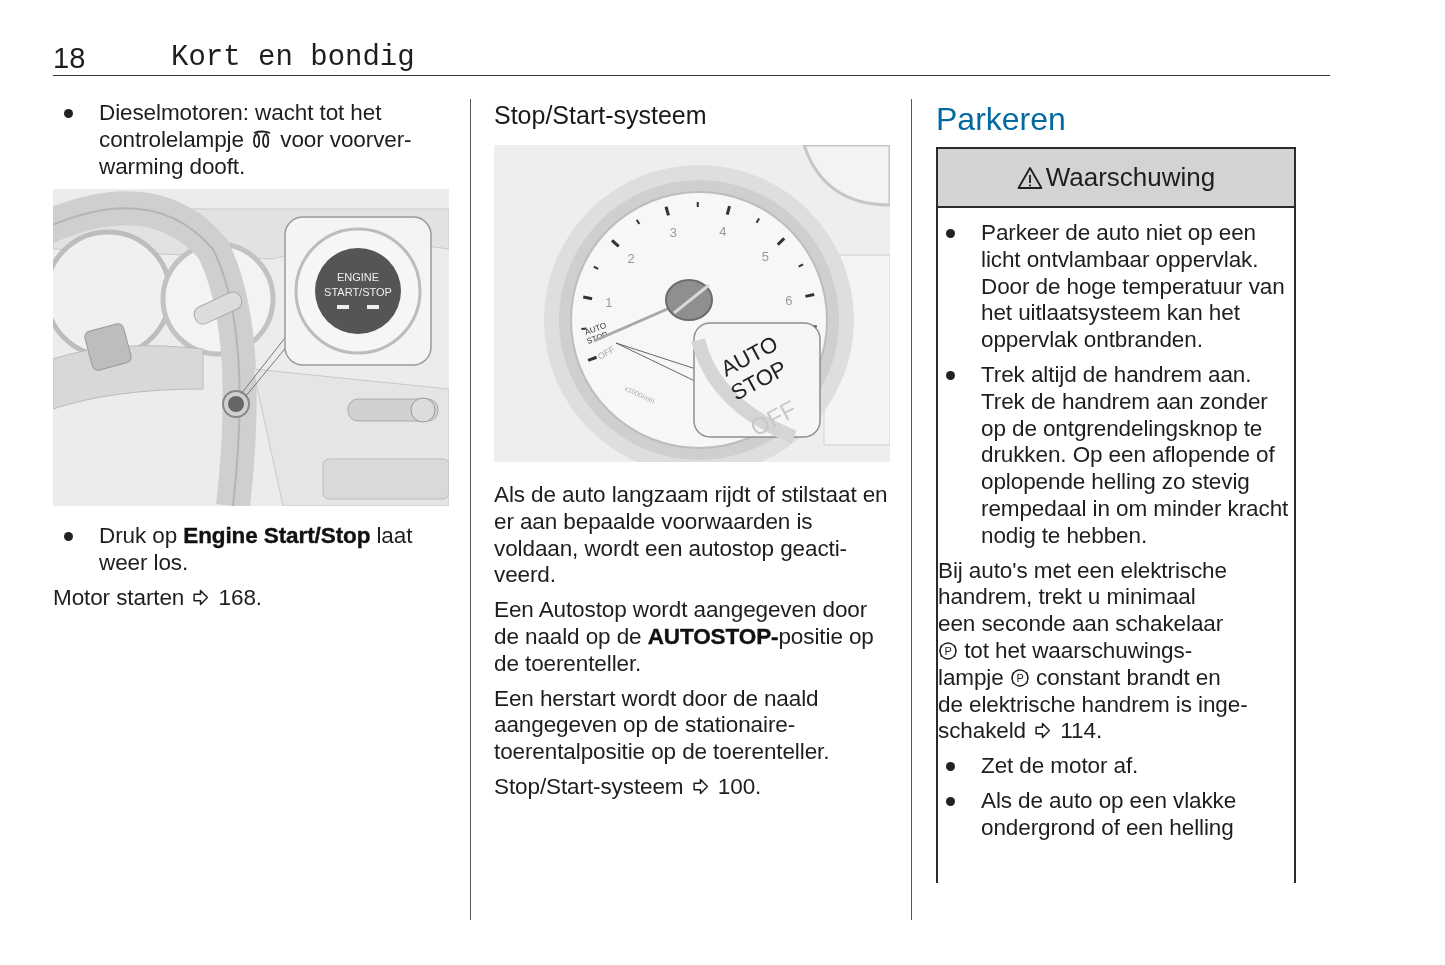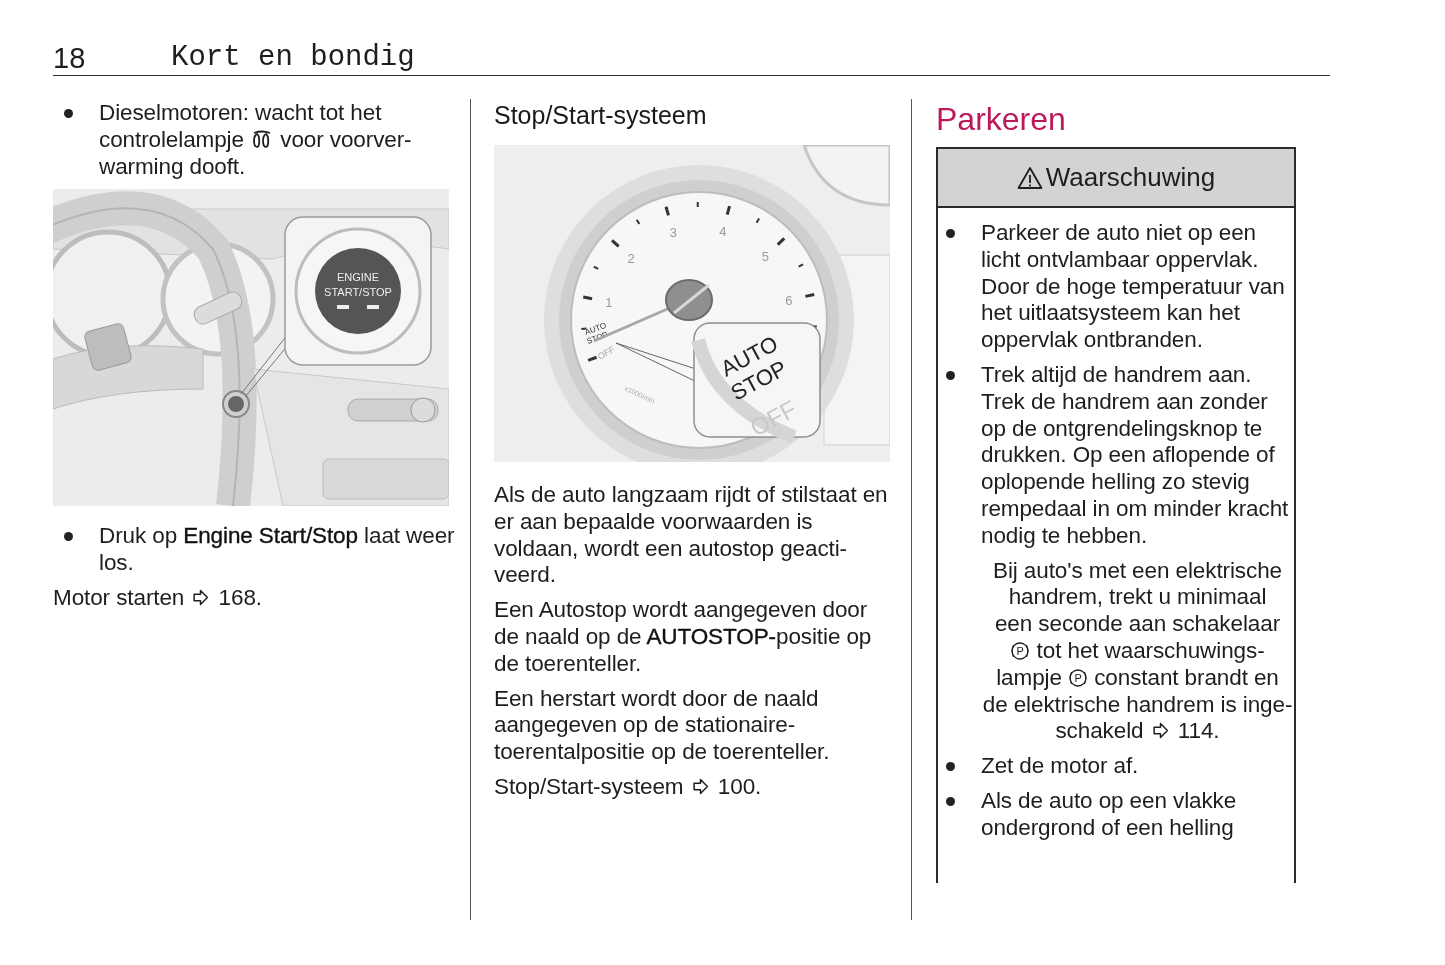--- a/index.html
+++ b/index.html
@@ -7,23 +7,23 @@
          font-family:"Liberation Sans", sans-serif; color:#1e1e1e; }
   .abs { position:absolute; }
   .page-number { left:53px; top:40px; font-size:29px; line-height:36px; }
   .chapter-title { left:171px; top:40px; font-size:29px; line-height:36px;font-family:Liberation Mono, monospace; }
   .header-rule { left:53px; top:75px; width:1277px; height:0; border-top:1.5px solid #333; }
   .col-divider { width:0; border-left:1.8px solid #555; }
   .txt { font-size:22.5px; line-height:26.8px; letter-spacing:-0.1px; }
   .bullet-row { position:relative; padding-left:46px; }
   .bullet-dot { position:absolute; left:11px; top:9px; width:9px; height:9px; border-radius:50%; background:#222; }
   .para { margin:0 0 8px 0; }
-  .semi { font-weight:normal; color:#111; -webkit-text-stroke:0.35px #111; }
+  .semi { font-weight:bold; color:#111; -webkit-text-stroke:0.35px #111; }
   .section-h2 { font-size:25px; line-height:30px; color:#1a1a1a; }
-  .section-h1 { font-size:32px; line-height:38px; color:#be185d; }
+  .section-h1 { font-size:32px; line-height:38px; color:#0369a1; }
   .warn-box { border:2px solid #2b2b2b; border-bottom:none; box-sizing:border-box; }
   .warn-head { height:57px; background:#d3d3d3; border-bottom:2px solid #2b2b2b;
                display:flex; align-items:center; justify-content:center; font-size:26px; }
   .warn-body { padding:12px 0 0 0; }
   .ref-arrow { display:inline-block; width:17px; height:17px; vertical-align:-1px; margin:0 3px 0 2px; }
   .picon { display:inline-block; width:20px; height:20px; vertical-align:-3px; }
   .illus { overflow:hidden; background:#e9e9e9; }
 </style>
 </head>
 <body>
@@ -200,21 +200,21 @@
     <div class="bullet-row para" style="padding-left:43px;">
       <span class="bullet-dot" style="left:8px;"></span>
       <div>Trek altijd de handrem aan.</div>
       <div>Trek de handrem aan zonder</div>
       <div>op de ontgrendelingsknop te</div>
       <div>drukken. Op een aflopende of</div>
       <div>oplopende helling zo stevig</div>
       <div>rempedaal in om minder kracht</div>
       <div>nodig te hebben.</div>
     </div>
-    <div class="para" style="padding-left:43px;text-align:center;">
+    <div class="para" style="">
       <div>Bij auto's met een elektrische</div>
       <div>handrem, trekt u minimaal</div>
       <div>een seconde aan schakelaar</div>
       <div>
         <svg class="picon" viewBox="0 0 20 20">
           <circle cx="10" cy="10" r="8" fill="none" stroke="#1e1e1e" stroke-width="1.3"></circle>
           <path d="M3.5 4 Q1 10 3.5 16 M16.5 4 Q19 10 16.5 16" fill="none" stroke="#1e1e1e" stroke-width="1.1"></path>
           <text x="10" y="14" font-family="Liberation Sans, sans-serif" font-size="11" text-anchor="middle" fill="#1e1e1e">P</text>
         </svg>
         <span>tot het waarschuwings-</span>

